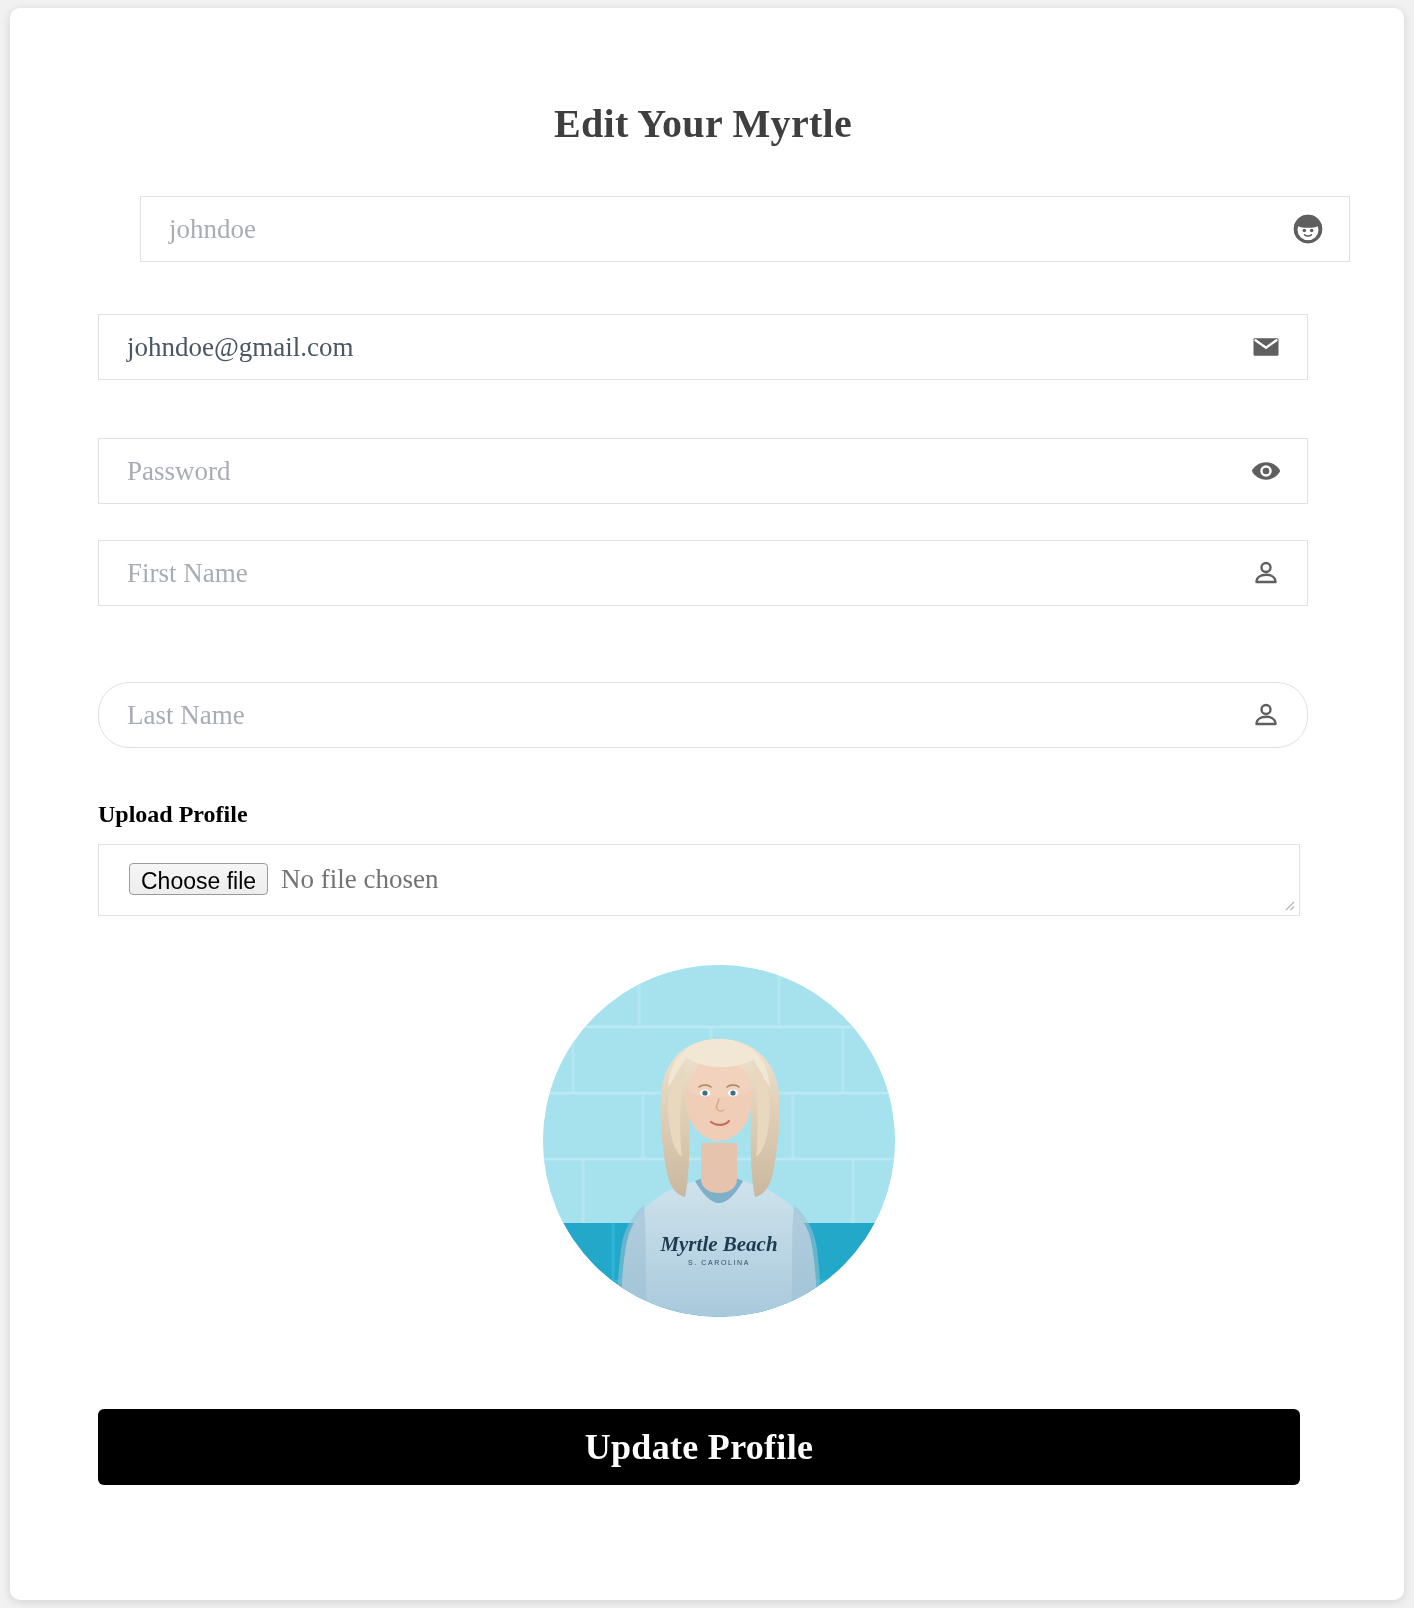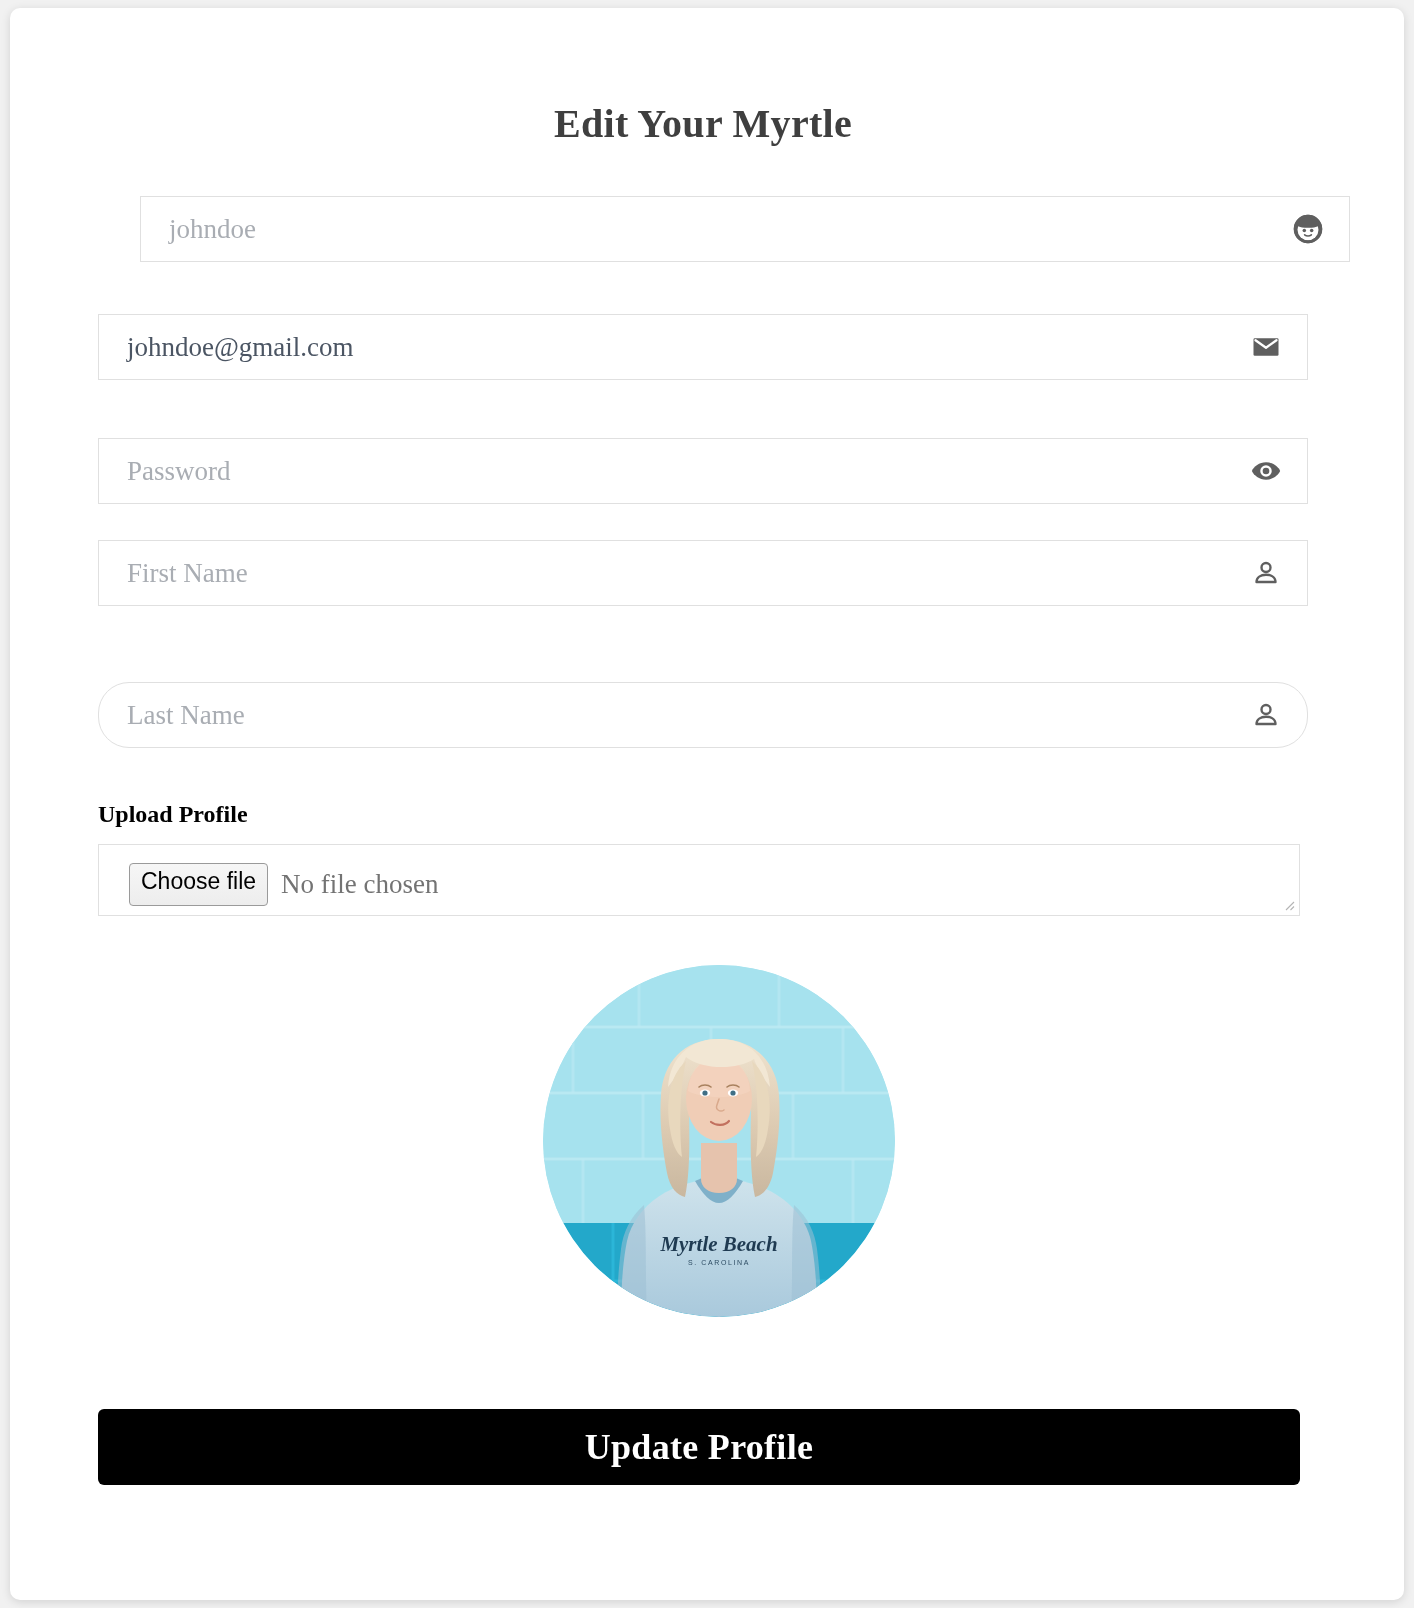--- a/index.html
+++ b/index.html
@@ -121,21 +121,21 @@
     display: flex;
     align-items: center;
   }
   .choose-file-btn {
     font-family: "Liberation Sans", sans-serif;
     font-size: 23px;
     color: #000000;
     background: linear-gradient(#f6f6f6, #ededed);
     border: 1px solid #9a9a9a;
     border-radius: 4px;
-    padding: 4px 11px 11px 11px;
+    padding: 4px 11px 0 11px;
     line-height: 1.15;
     cursor: default;
   }
   .file-status {
     font-family: "Liberation Serif", serif;
     font-size: 27px;
     color: #737373;
     margin-left: 13px;
   }
   .resize-grip {

